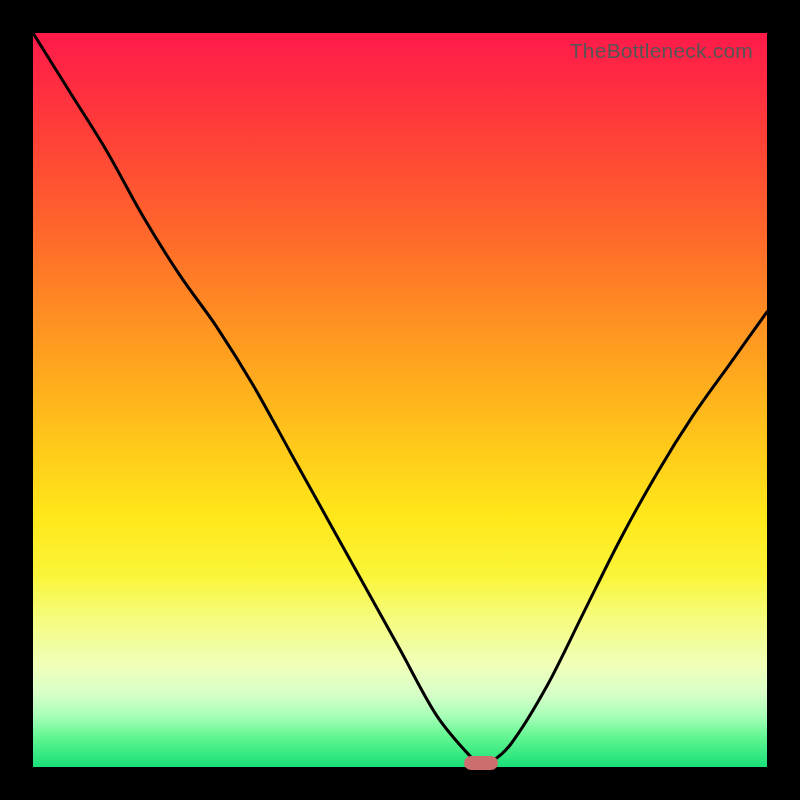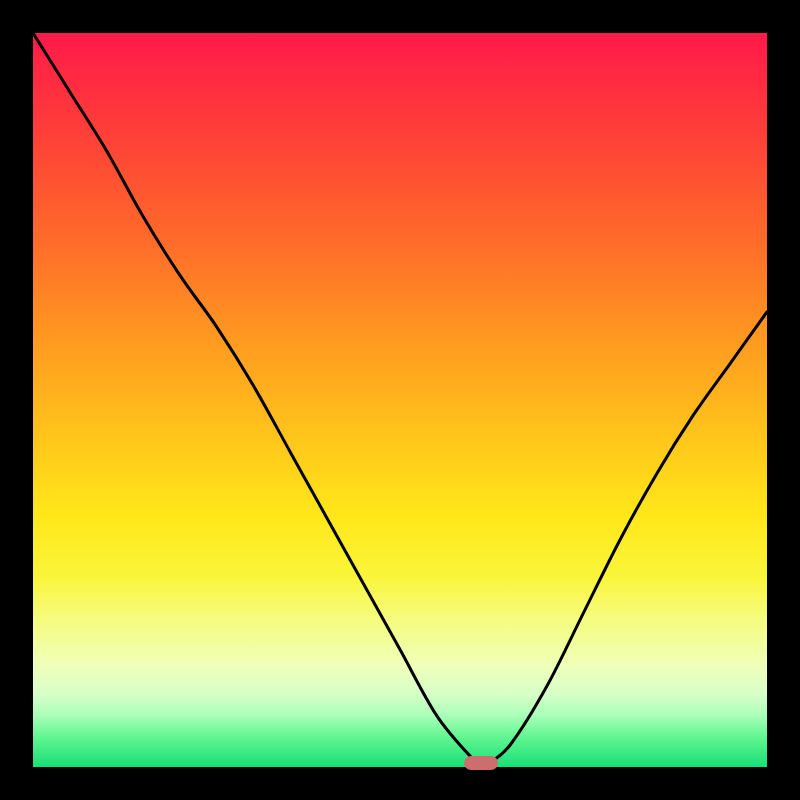--- a/index.html
+++ b/index.html
@@ -67,20 +67,21 @@
     pointer-events: none;
   }
 </style>
 </head>
 <body>
 
 <div class="frame">
 
   <div class="plot-area">
 
+    <div class="watermark">TheBottleneck.com</div>
 
     <svg class="curve" viewBox="0 0 734 734" preserveAspectRatio="none">
       <path id="curve-path" d="M 0.0 0.0 C 6.1 9.8, 24.5 39.1, 36.7 58.7 C 48.9 78.3, 61.2 96.6, 73.4 117.4 C 85.6 138.2, 97.9 162.7, 110.1 183.5 C 122.3 204.3, 134.6 223.9, 146.8 242.2 C 159.0 260.6, 171.3 275.3, 183.5 293.6 C 195.7 312.0, 208.0 331.5, 220.2 352.3 C 232.4 373.1, 244.7 396.4, 256.9 418.4 C 269.1 440.4, 281.4 462.4, 293.6 484.4 C 305.8 506.5, 318.1 528.5, 330.3 550.5 C 342.5 572.5, 354.8 594.5, 367.0 616.6 C 379.2 638.6, 391.5 664.3, 403.7 682.6 C 415.9 701.0, 433.1 718.7, 440.4 726.7 C 447.7 734.6, 445.3 729.7, 447.7 730.3 C 450.2 730.9, 450.2 733.4, 455.1 730.3 C 460.0 727.3, 467.3 724.8, 477.1 712.0 C 486.9 699.1, 501.6 675.3, 513.8 653.3 C 526.0 631.2, 538.3 604.3, 550.5 579.9 C 562.7 555.4, 575.0 529.7, 587.2 506.5 C 599.4 483.2, 611.7 461.2, 623.9 440.4 C 636.1 419.6, 648.4 400.0, 660.6 381.7 C 672.8 363.3, 685.1 347.4, 697.3 330.3 C 709.5 313.2, 727.9 287.5, 734.0 278.9" fill="none" stroke="#000000" stroke-width="3" stroke-linejoin="round" stroke-linecap="round"></path>
     </svg>
 
     <div class="marker" id="marker" style="left: 447.74px; top: 730.33px; background: rgb(204, 110, 110);"></div>
 
   </div>
 </div>
 

